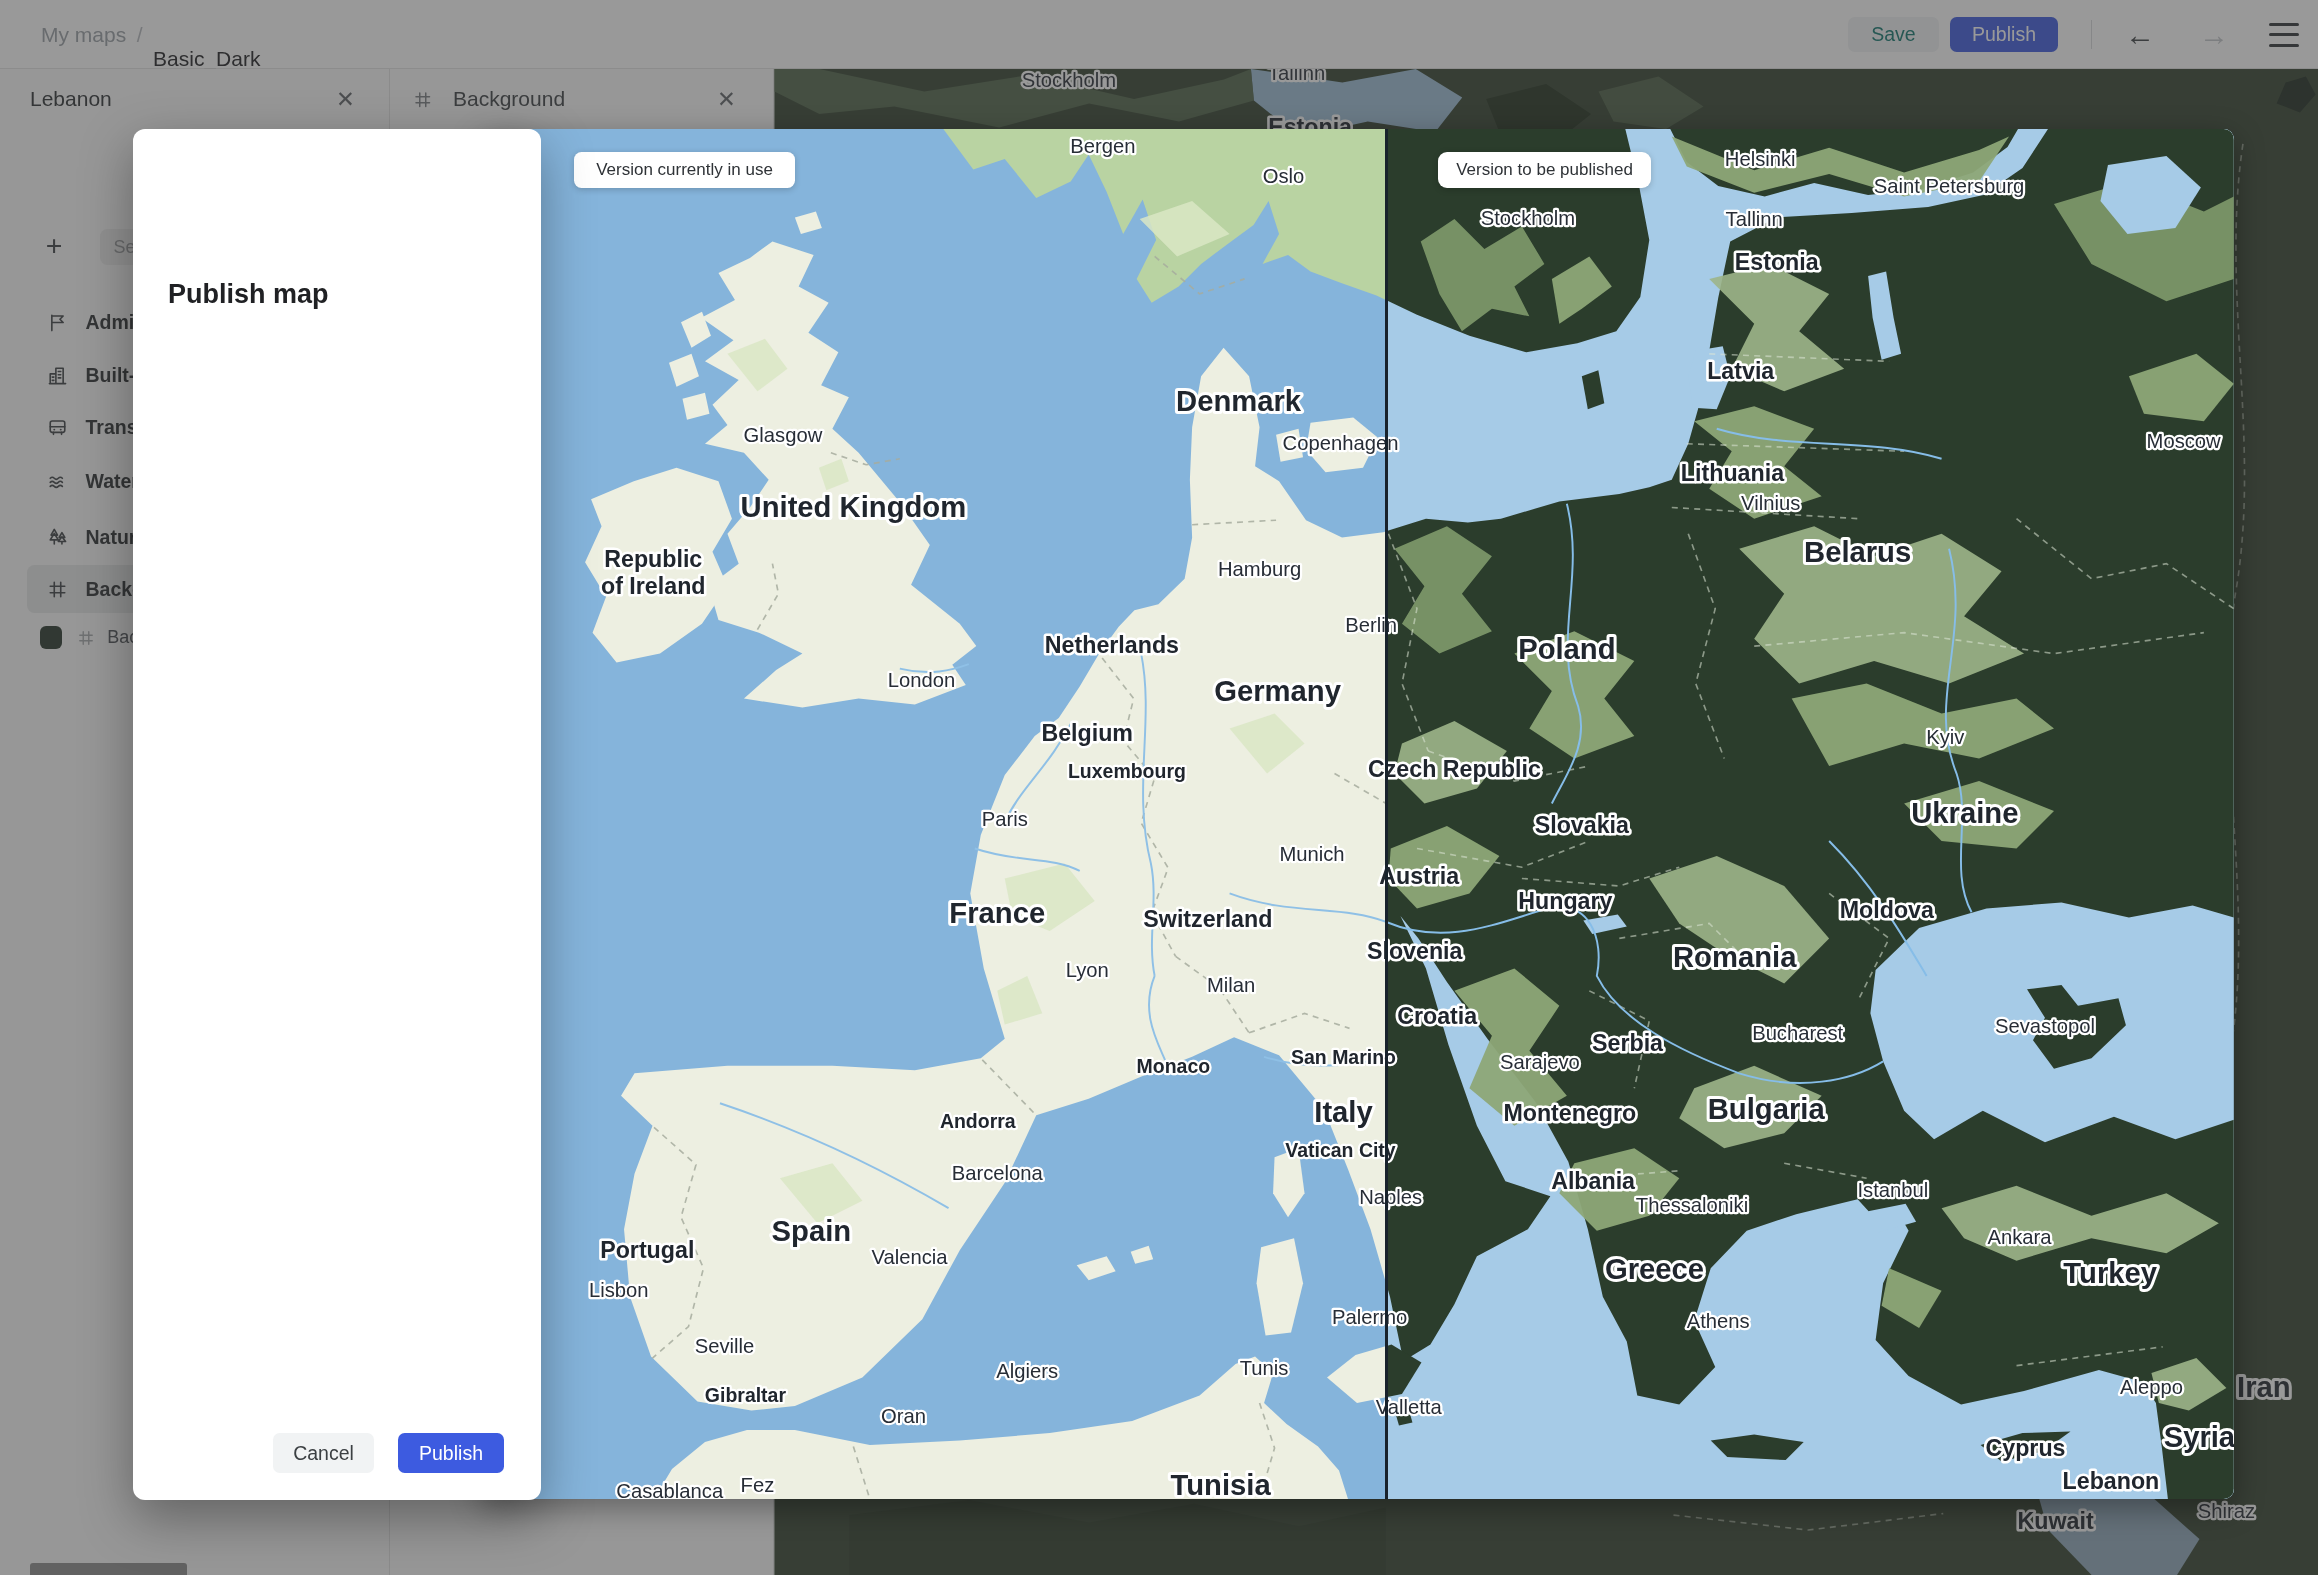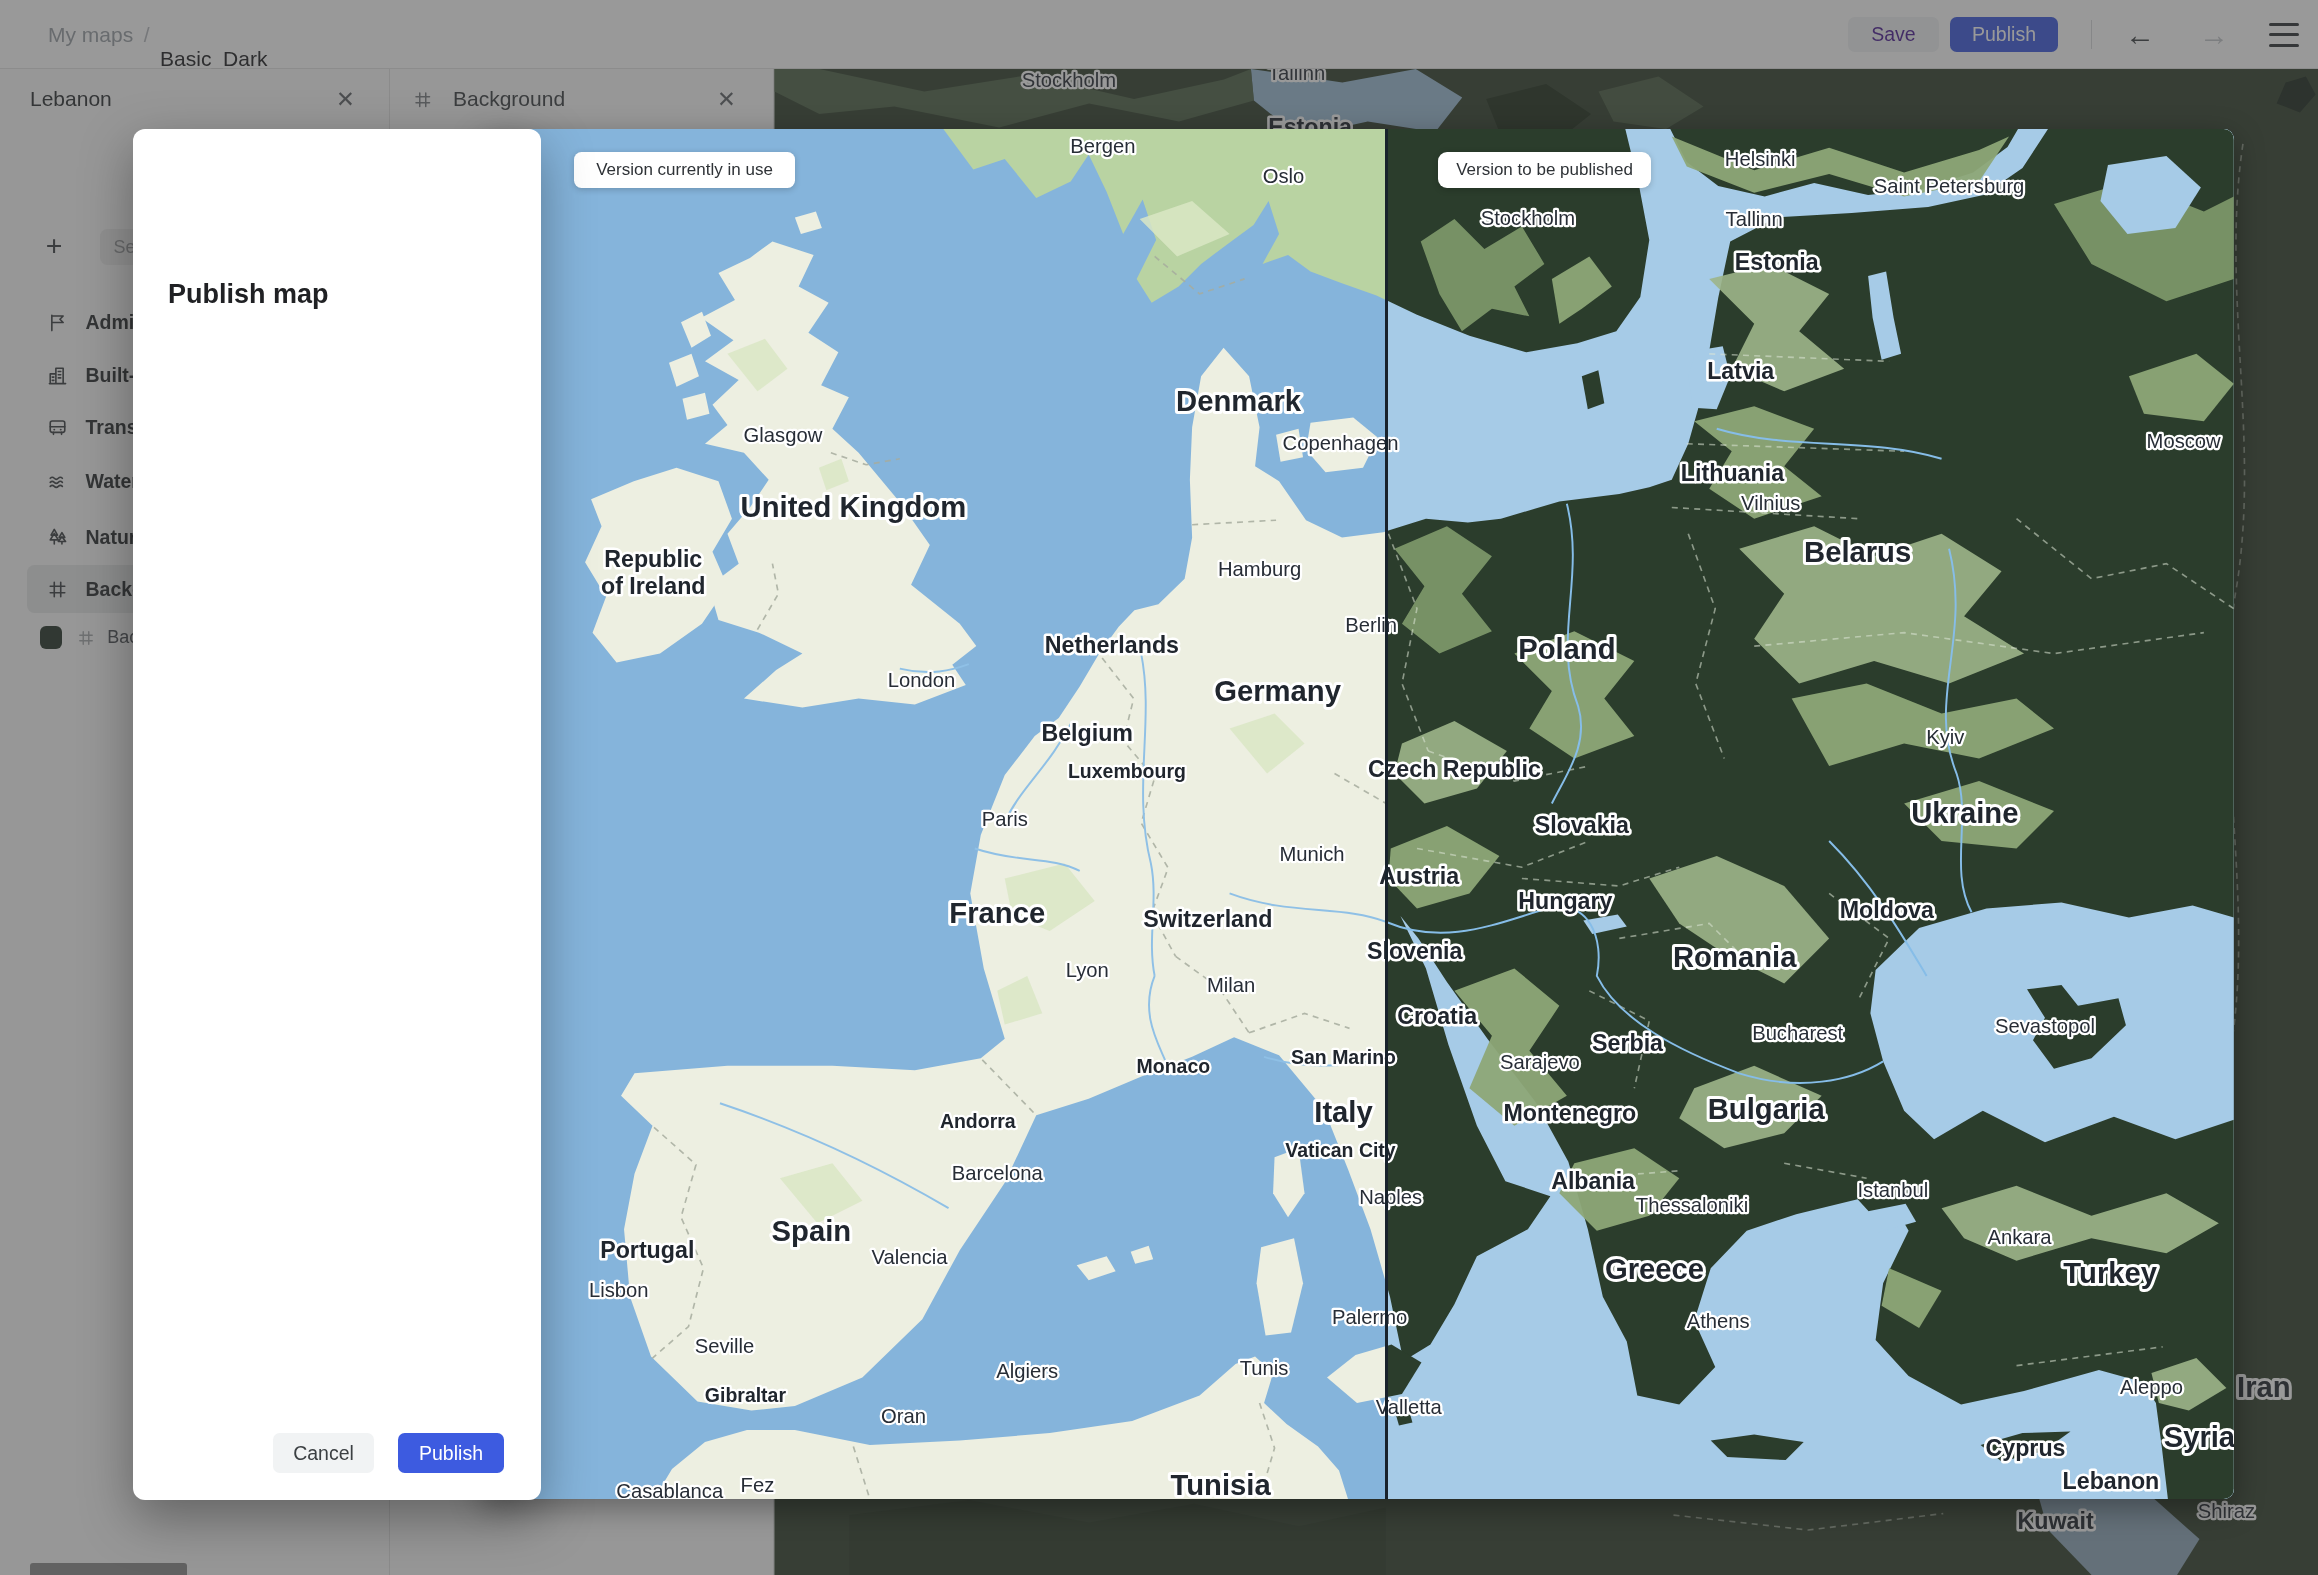--- a/index.html
+++ b/index.html
@@ -3,25 +3,25 @@
 <meta charset="utf-8">
 <style>
   * { margin:0; padding:0; box-sizing:border-box; }
   html,body { width:2319px; height:1575px; }
   body { font-family:"Liberation Sans", sans-serif; background:#fff; position:relative; overflow:hidden; }
   #screen { position:absolute; inset:0; width:2319px; height:1575px; overflow:hidden; background:#fff; }
 
   
   .topbar { position:absolute; left:0; top:0; width:2319px; height:69px; background:#ffffff; border-bottom:0.7px solid #e3e3e3; z-index:1; }
   .breadcrumb { position:absolute; left:41px; top:0; height:69px; display:flex; align-items:center; gap:10.5px; font-size:21px; }
-  .crumb-root { color:#9aa0a6; cursor:pointer;margin-left:7px; }
+  .crumb-root { color:#9aa0a6; cursor:pointer; }
   .crumb-sep  { color:#b6babf; }
   .crumb-cur  { color:#202124; font-weight:500;margin-top:48px; }
   .btn { display:flex; align-items:center; justify-content:center; border-radius:6.7px; font-size:19.5px; height:35px; }
-  .btn-save { position:absolute; left:1848px; top:17px; width:91px; background:#f1f3f4; color:#4c1d95; }
+  .btn-save { position:absolute; left:1848px; top:17px; width:91px; background:#f1f3f4; color:#0f766e; }
   .btn-publish-top { position:absolute; left:1950px; top:17px; width:108px; background:var(--accent,#3d5be0); color:#fff; }
   .tb-divider { position:absolute; left:2091px; top:20px; width:0.7px; height:28.5px; background:#d7d9dc; }
   .nav-arrow { position:absolute; top:0; height:69px; width:42px; display:flex; align-items:center; justify-content:center; font-size:30px; }
   .arrow-back { left:2119px; color:#3c4043; }
   .arrow-fwd  { left:2193px; color:#c3c6ca; }
   .burger { position:absolute; left:2269px; top:22.5px; width:30px; height:24px; display:flex; flex-direction:column; justify-content:space-between; cursor:pointer; }
   .burger span { display:block; height:3px; border-radius:1.5px; background:#2f3337; }
 
   
   .layers-panel { position:absolute; left:0; top:69px; width:390px; height:1506px; background:#fafafa; border-right:0.7px solid #e2e2e2; z-index:1; }

